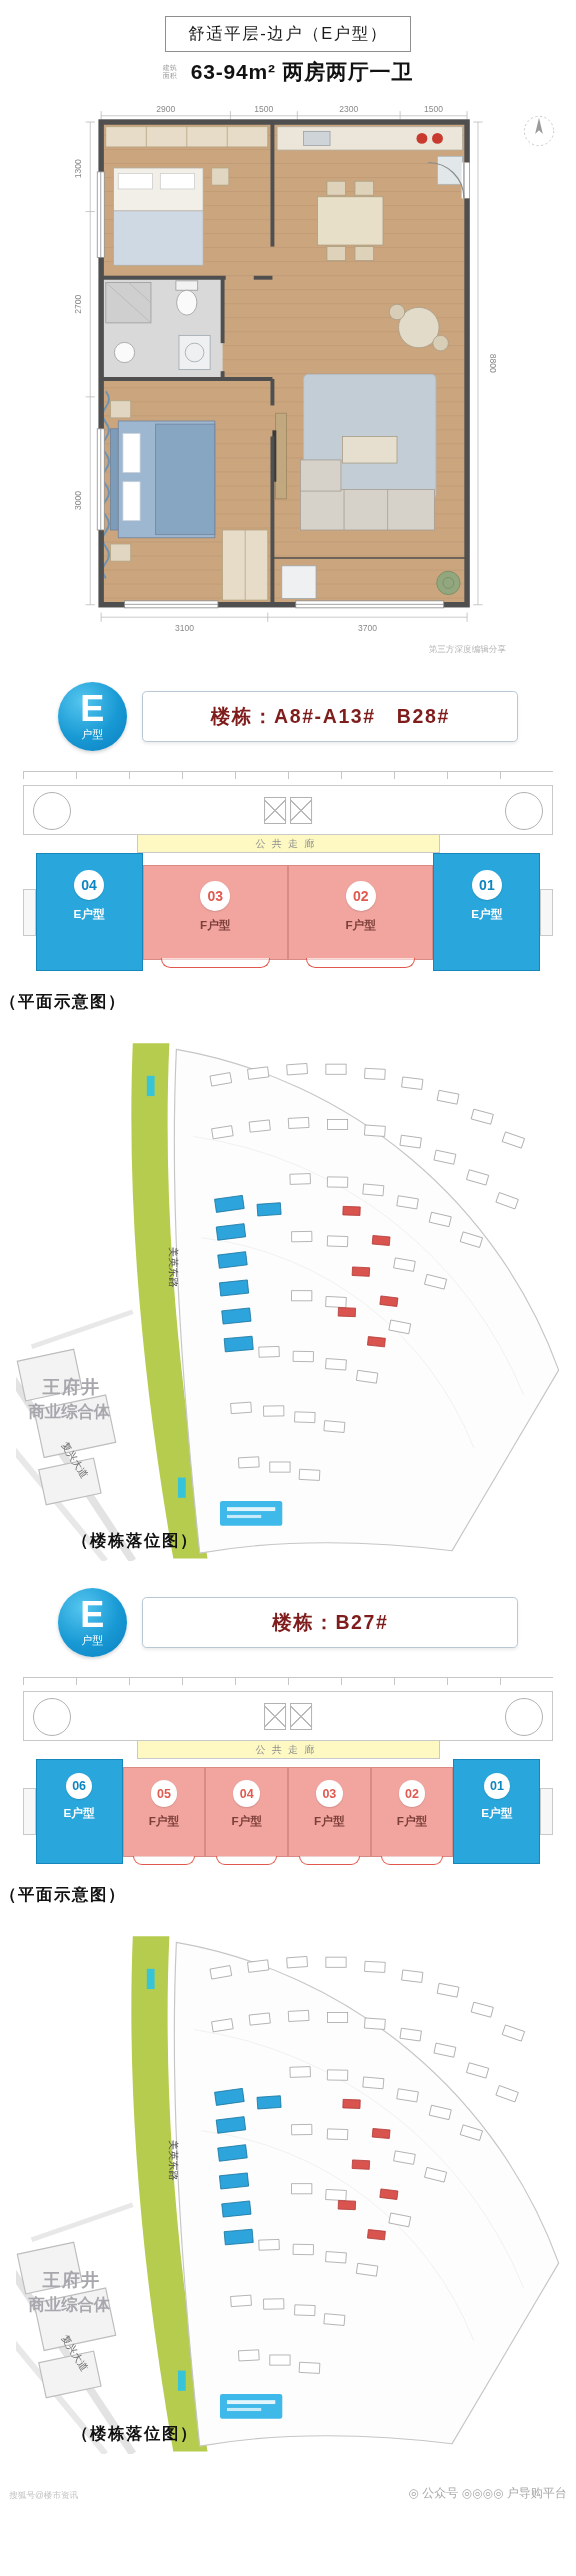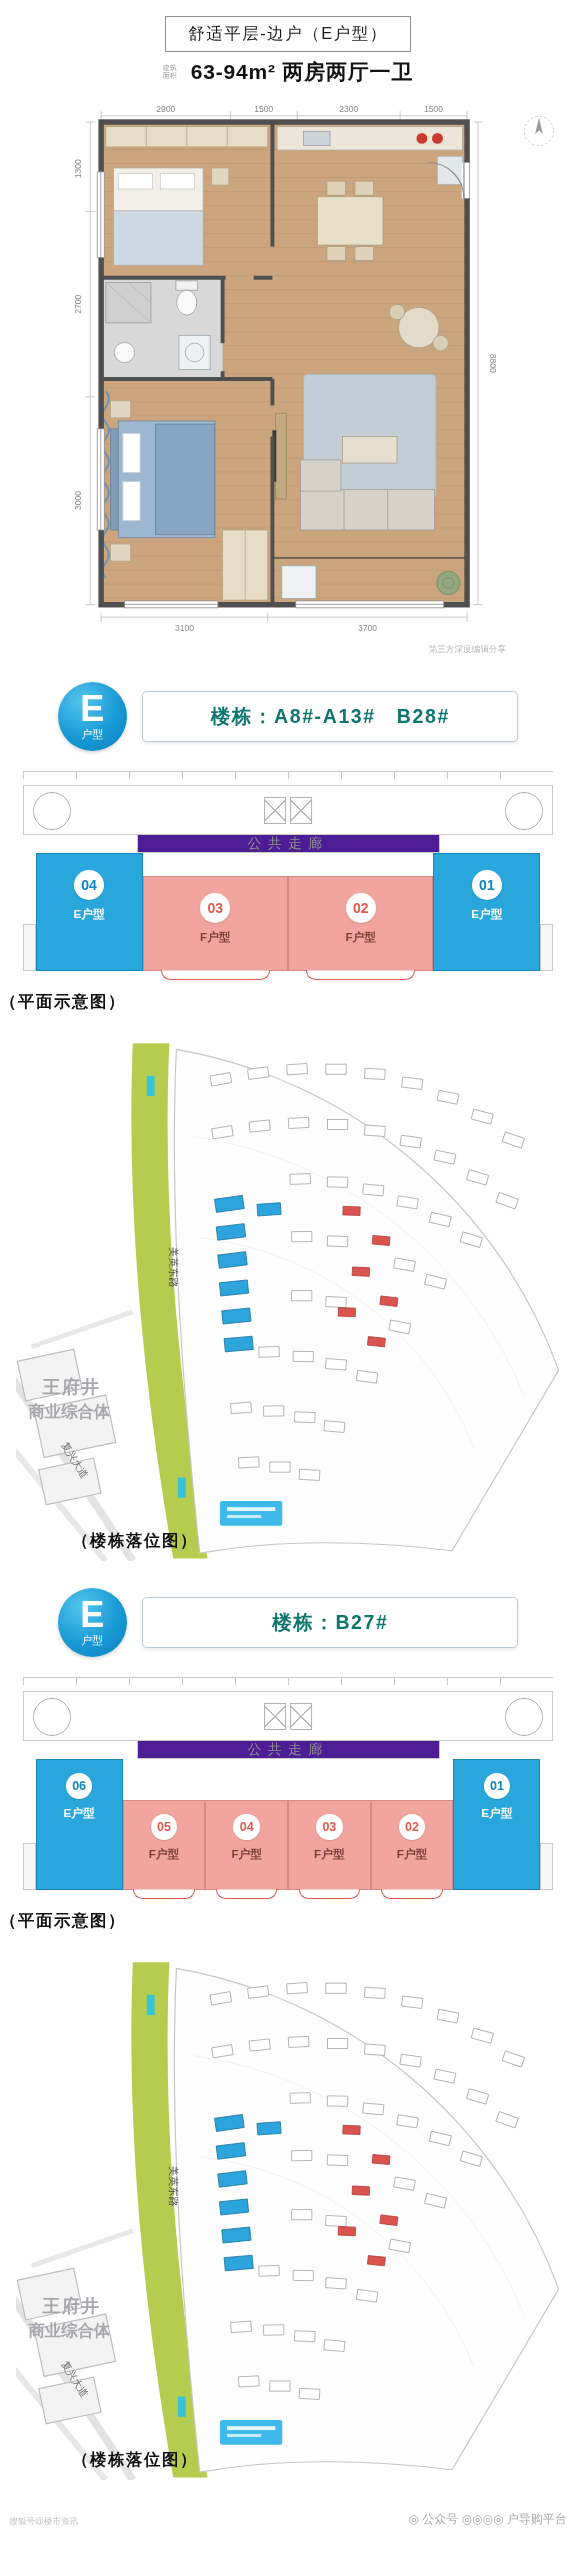--- a/index.html
+++ b/index.html
@@ -22,43 +22,43 @@
   
   .badge-row{display:flex;align-items:center;justify-content:center;gap:15.6px;margin:26.5px auto 20px;}
   .e-badge{width:69px;height:69px;border-radius:50%;flex:0 0 69px;
     background:radial-gradient(circle at 35% 28%,#55c6ef 0%,#1899d4 55%,#0a7fc0 100%);
     color:#fff;display:flex;flex-direction:column;align-items:center;justify-content:center;
     box-shadow:0 1.6px 3.9px rgba(0,0,0,.18);}
   .e-letter{font-size:36px;font-weight:bold;line-height:.95;}
   .e-sub{font-size:11px;margin-top:0.8px;}
   .building-box{min-width:327px;padding:11px 23.4px;border:1.6px solid #b9c8d4;border-radius:4.7px;
     background:#fff;box-shadow:0 1.6px 3.1px rgba(0,0,0,.08);
-    font-size:19.5px;font-weight:bold;color:#0f766e;text-align:center;letter-spacing:1.6px;}
+    font-size:19.5px;font-weight:bold;color:#7f1d1d;text-align:center;letter-spacing:1.6px;}
 
   
   .plan-strip{width:537px;margin:0 auto;position:relative;}
   .strip-dimline{height:7px;margin:0 3.1px;border-top:0.8px solid #c6c6c6;
     background:repeating-linear-gradient(90deg,#c6c6c6 0 0.8px,transparent 0.8px 53px);}
   .strip-top{height:48px;border:0.8px solid #c9c9c9;margin:6.2px 3.1px 0;position:relative;background:#fff;}
   .strip-top::after{content:"";position:absolute;inset:3.1px 0;
     background:repeating-linear-gradient(90deg,transparent 0 44px,#e2e2e2 44px 44px);}
   .turret{position:absolute;top:5.5px;width:36px;height:36px;border:1.2px solid #b2b2b2;border-radius:50%;background:#fff;z-index:1;}
   .turret.left{left:9.3px;} .turret.right{right:9.3px;}
   .elev{position:absolute;left:50%;top:11px;transform:translateX(-50%);display:flex;gap:3.9px;z-index:1;}
   .elev i{display:block;width:20px;height:25px;border:1.2px solid #b2b2b2;background:
     linear-gradient(45deg,transparent 47%,#b9b9b9 47% 53%,transparent 53%),
     linear-gradient(135deg,transparent 47%,#b9b9b9 47% 53%,transparent 53%),#fff;}
   .corridor{height:17px;border:0.8px solid #c9c9c9;border-top:none;margin:0 117px;display:flex;
-    align-items:center;justify-content:center;font-size:14px;color:#8f8f8f;letter-spacing:6.2px;background:#4c1d95;}
-  .units{display:flex;align-items:flex-end;justify-content:center;margin:0 3.1px 20px;}
+    align-items:center;justify-content:center;font-size:10px;color:#8f8f8f;letter-spacing:6.2px;background:#fef9c3;}
+  .units{display:flex;align-items:center;justify-content:center;margin:0 3.1px 20px;}
   .units::before,.units::after{content:"";flex:0 0 11px;height:45px;border:0.8px solid #c9c9c9;background:#f7f7f7;}
   .unit{position:relative;display:flex;flex-direction:column;align-items:center;box-sizing:border-box;}
   .unit.blue{flex:0 0 107px;height:118px;background:#29a7dc;border:0.8px solid #1787bb;z-index:2;}
   .unit.pink{flex:1 1 0;height:95px;background:#f2a59f;border:0.8px solid #d98a84;}
-  .units.dense .unit.blue{flex-basis:87px;height:131px;}
+  .units.dense .unit.blue{flex-basis:87px;height:105px;}
   .units.dense .unit.pink{height:90px;}
   .unit.pink::after{content:"";position:absolute;left:12%;right:12%;bottom:-9.3px;height:8.6px;
     border:1.6px solid #e2574b;border-top:none;border-radius:0 0 9.3px 9.3px;background:rgba(255,255,255,.6);}
   .unit-num{margin-top:15.6px;width:30px;height:30px;border-radius:50%;background:#fff;display:flex;
     align-items:center;justify-content:center;font-weight:bold;font-size:14px;box-shadow:0 0.8px 1.6px rgba(0,0,0,.15);}
   .units.dense .unit-num{margin-top:12.5px;width:26.5px;height:26.5px;font-size:12.5px;}
   .unit.blue .unit-num{color:#0e86c0;}
   .unit.pink .unit-num{color:#e05a50;}
   .unit-type{margin-top:7px;font-size:11.7px;font-weight:bold;}
   .unit.blue .unit-type{color:#ffffff;}

